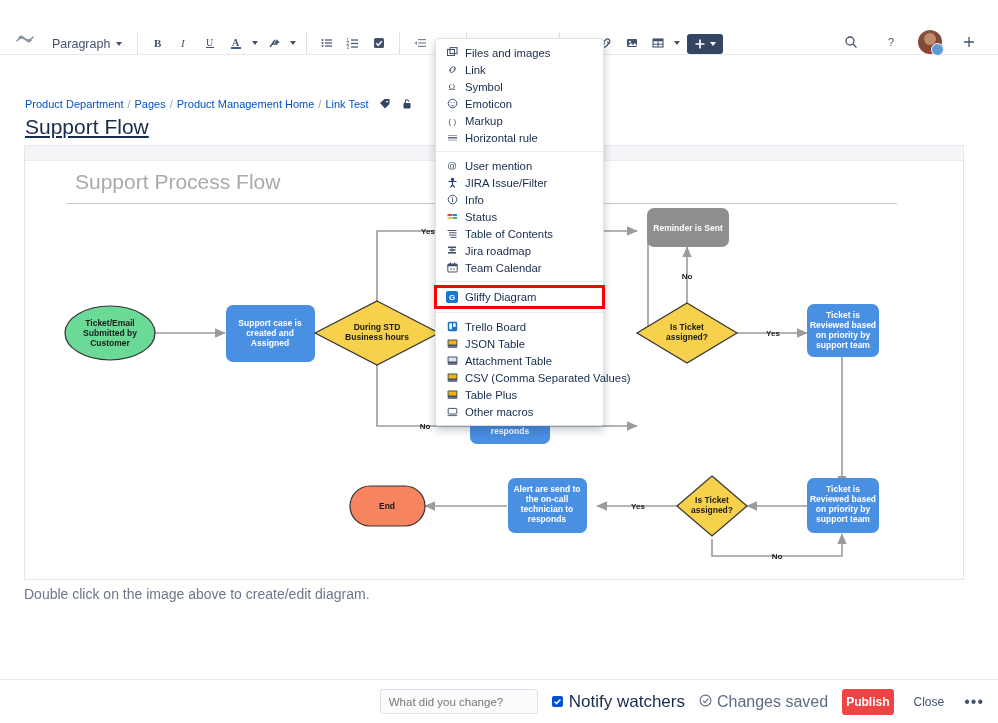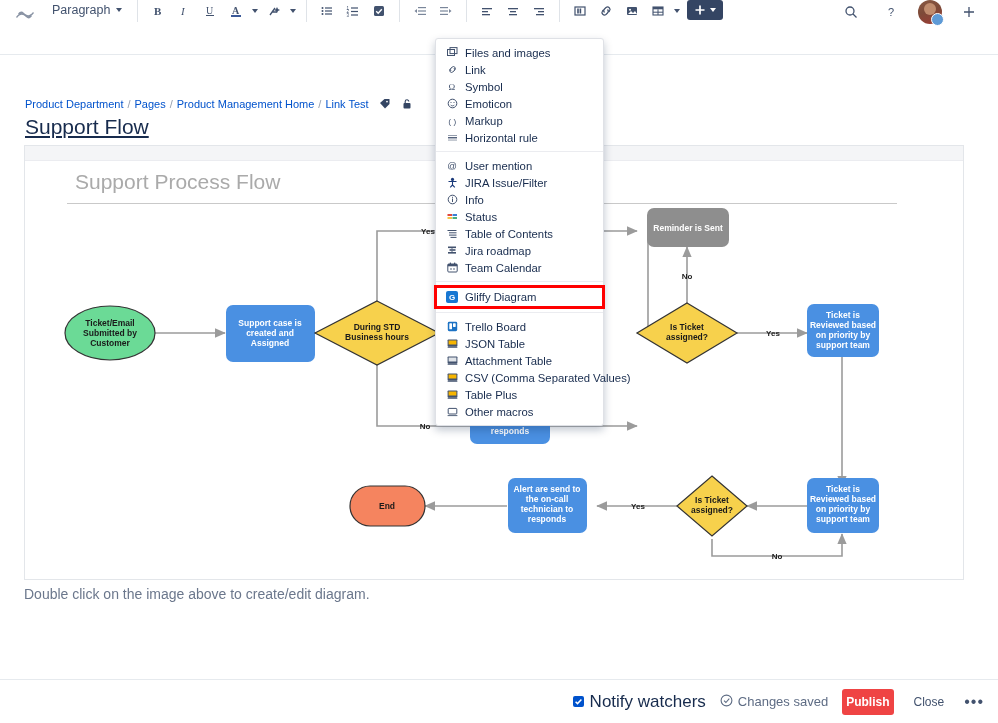--- a/index.html
+++ b/index.html
@@ -9,21 +9,21 @@
     background: #ffffff;
     font-family: "Liberation Sans", sans-serif;
     overflow: hidden;
   }
   #app { position: relative; width: 998px; height: 723px; background:#fff; }
 
   
   .toolbar {
     position: absolute; left:0; top:0; width:998px; height:55px;
     background:#fff; border-bottom:1px solid #e6eaee;
-    display:flex; align-items:flex-start; padding:0 10px;
+    display:flex; align-items:flex-end; padding:0 10px;
   }
   .tb-logo { width:30px; height:30px; display:flex; align-items:center; justify-content:center; margin-right:4px; }
   .tb-para {
     display:flex; align-items:center; gap:6px; padding:3px 8px;
     font-size:12.5px; color:#42526e; border-radius:3px; cursor:pointer;
   }
   .tb-sep { width:1px; height:22px; background:#dfe3e8; margin:0 7px; }
   .tb-btn {
     width:22px; height:22px; display:flex; align-items:center; justify-content:center;
     border-radius:3px; cursor:pointer; color:#42526e; margin:0 2px;
@@ -117,21 +117,21 @@
   .change-input {
     width:158px; height:25px; border:1px solid #dfe1e6; border-radius:3px;
     background:#fafbfc; font-size:11.5px; color:#7a869a; padding:0 8px;
     font-family:"Liberation Sans", sans-serif;
   }
   .notify { display:flex; align-items:center; gap:6px; font-size:17px; color:#172b4d; cursor:pointer; }
   .cbox {
     width:11px;height:11px;border-radius:2px;background:#0052cc;
     display:flex;align-items:center;justify-content:center;
   }
-  .saved { display:flex; gap:5px; font-size:13px; color:#5e6c84; }
+  .saved { display:flex; gap:5px; font-size:16px; color:#5e6c84; }
   .btn-publish {
     background:#ef4444; color:#fff; border:none; border-radius:3px;
     font-size:12px; font-weight:bold; padding:6px 4px; cursor:pointer;
     font-family:"Liberation Sans", sans-serif;
   }
   .btn-close {
     background:transparent; border:none; color:#42526e; font-size:12px;
     padding:6px 6px; cursor:pointer; font-family:"Liberation Sans", sans-serif;
   }
   .dots { color:#42526e; font-size:16px; letter-spacing:1px; cursor:pointer; line-height:8px; }
@@ -683,20 +683,21 @@
           <svg width="11" height="11" viewBox="0 0 11 11">
             <rect x="1.2" y="2.4" width="8.6" height="5.6" rx="0.8" fill="none" stroke="#42526e" stroke-width="1"></rect>
             <path d="M0.6 9.6 H10.4" stroke="#42526e" stroke-width="0.9"></path>
           </svg>
         </span>
       <span>Other macros</span>
     </div>
   </div>
 
   <div class="bottombar">
+    <input class="change-input" type="text" placeholder="What did you change?" style="">
     <div class="notify">
       <span class="cbox">
         <svg width="9" height="9" viewBox="0 0 9 9">
             <path d="M1.6 4.7 L3.5 6.6 L7.4 2.5" stroke="#fff" stroke-width="1.5" fill="none"></path>
           </svg>
       </span>
       <span>Notify watchers</span>
     </div>
     <div class="saved">
       <span>

